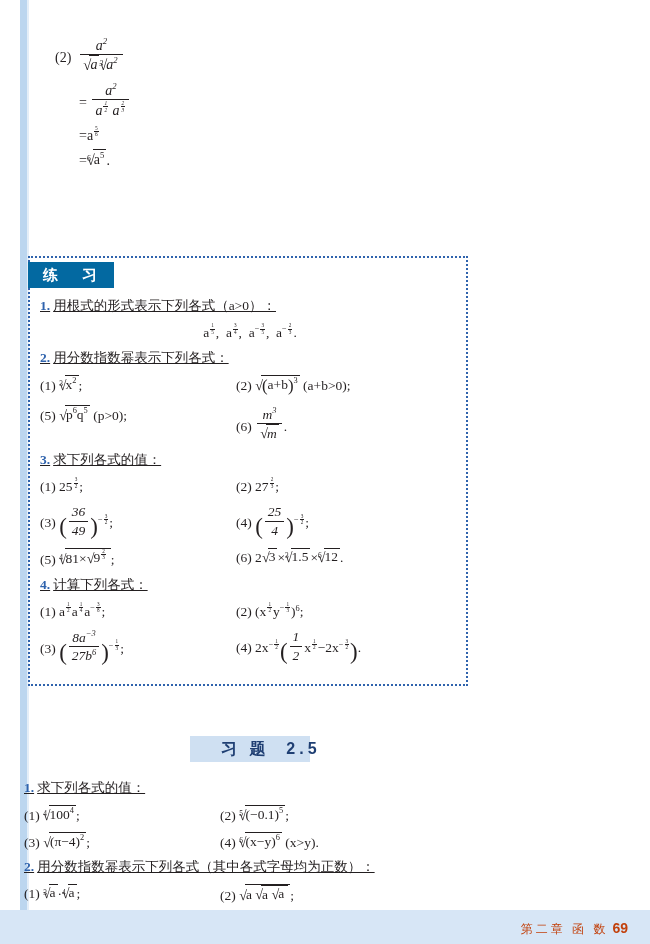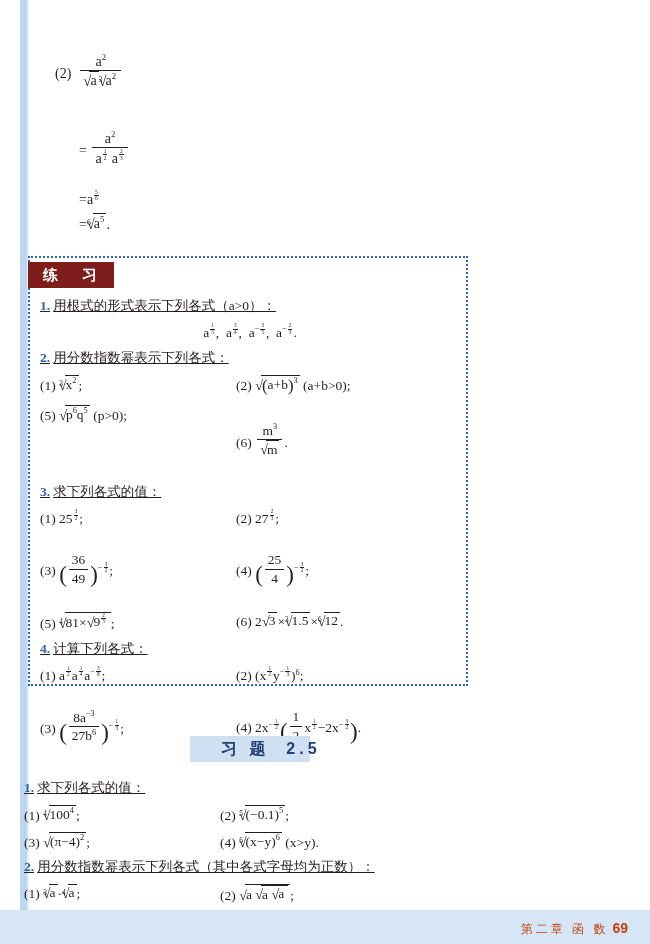--- a/index.html
+++ b/index.html
@@ -36,21 +36,22 @@
     white-space:nowrap;
   }
   .ex-line.indent{padding-left:24px;}
 
   
   .frac{
     display:inline-block;
     vertical-align:-0.55em;
     text-align:center;
     font-size:1em;
-    margin:16px 2px;
+    margin:0 2px;
+    font-style:italic;
   }
   .frac .num{display:block;padding:0 3px;border-bottom:1px solid #231f20;line-height:1.25;}
   .frac .den{display:block;padding:0 3px;line-height:1.3;}
   .sfrac{
     display:inline-block;
     vertical-align:middle;
     text-align:center;
     font-size:0.62em;
     line-height:1;
     margin:0 1px;
@@ -87,21 +88,21 @@
   .ex-box{
     position:absolute;
     left:28px;top:256px;
     width:440px;height:430px;
     border:2px dotted #2f63ad;
     box-sizing:border-box;
   }
   .ex-tab{
     position:absolute;left:28px;top:262px;
     width:86px;height:26px;
-    background:#7f1d1d;
+    background:#0369a1;
     color:#ffffff;
     font-family:"Liberation Sans", sans-serif;
     font-weight:bold;
     font-size:15px;
     letter-spacing:10px;
     text-align:center;
     line-height:26px;
     text-indent:8px;
   }
   .ex-content{

